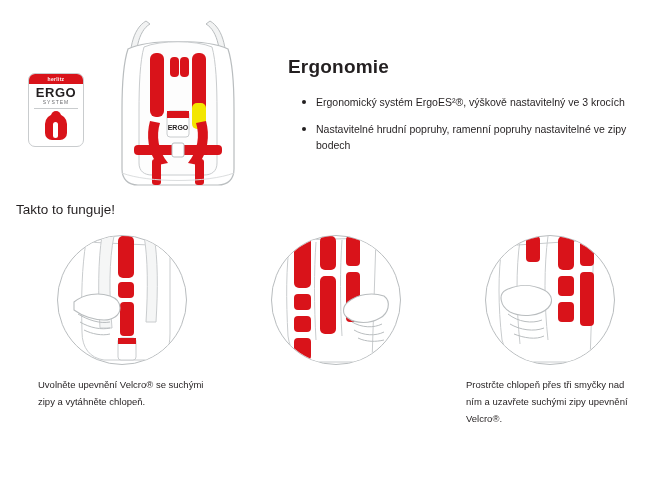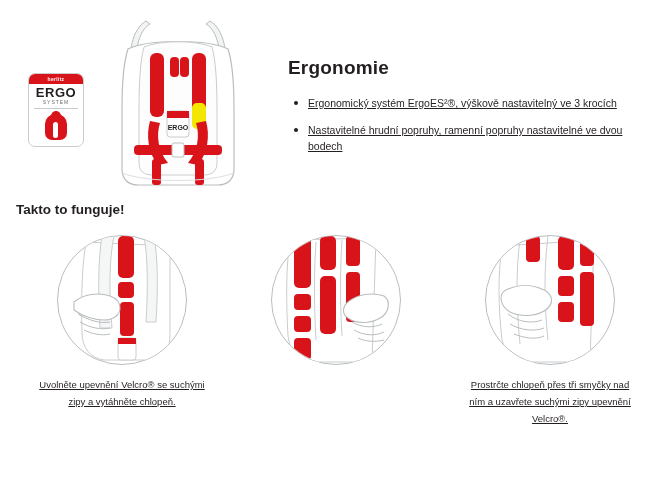--- a/index.html
+++ b/index.html
@@ -119,23 +119,22 @@
   }
   h1 {
     font-size: 19px;
     font-weight: bold;
     margin: 0 0 16px 0;
     color: #231f20;
     letter-spacing: .2px;
   }
   ul.features {
     list-style: none;
-    margin: 6px;
+    margin: 14px;
     padding: 0;
-    text-decoration: underline;
   }
   ul.features li {
     position: relative;
     padding-left: 14px;
     font-size: 10.5px;
     line-height: 16px;
     margin-bottom: 11px;
     color: #231f20;
   }
   ul.features li::before {
@@ -145,35 +144,34 @@
     top: 6px;
     width: 4px;
     height: 4px;
     border-radius: 50%;
     background: #231f20;
   }
 
   
   .howto-title {
     font-size: 13.5px;
-    font-weight: bold;
+    font-weight: normal;
     margin: 6px 0 0 16px;
     color: #231f20;
   }
 
   .steps {
     display: flex;
     justify-content: center;
     gap: 46px;
     margin-top: 18px;
   }
   .step {
     width: 168px;
-    text-align: center;
-    text-decoration: underline;
+    text-align: left;
   }
   .circle {
     width: 128px;
     height: 128px;
     border-radius: 50%;
     border: 1px solid #b9bdbf;
     margin: 0 auto;
     position: relative;
     overflow: hidden;
     background: #ffffff;
@@ -235,21 +233,21 @@
       <rect x="107" y="146" width="9" height="26" rx="3" fill="#d9131a"></rect>
 
       <path d="M34 160 C60 170 120 170 146 160" fill="none" stroke="#dcdedf" stroke-width="1"></path>
     </svg>
   </div>
 
   <div class="textcol">
     <h1>Ergonomie</h1>
     <ul class="features">
       <li>Ergonomický systém ErgoES²®, výškově nastavitelný ve 3 krocích</li>
-      <li>Nastavitelné hrudní popruhy, ramenní popruhy nastavitelné ve dvou bodech</li>
+      <li>Nastavitelné hrudní popruhy, ramenní popruhy nastavitelné ve zipy bodech</li>
     </ul>
   </div>
 </div>
 
 <div class="howto-title">Takto to funguje!</div>
 
 <div class="steps">
 
   <div class="step">
     <div class="circle">

